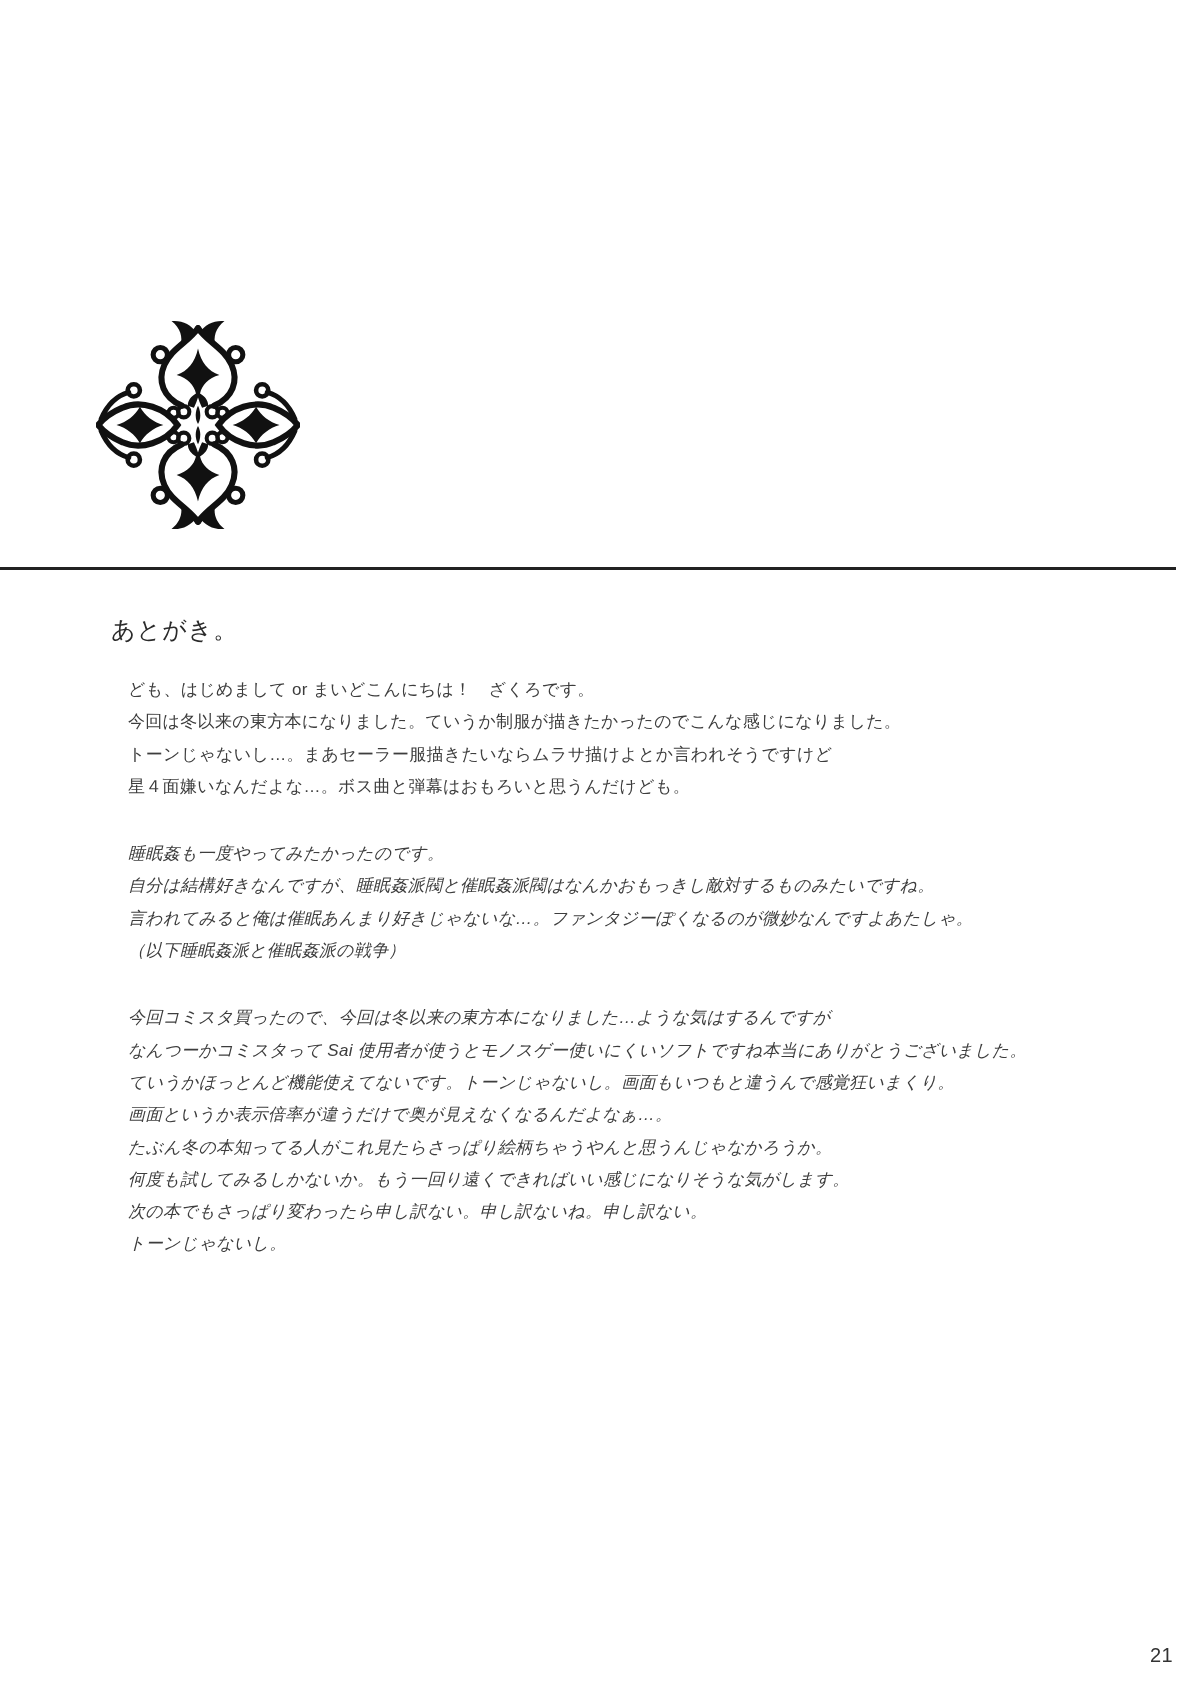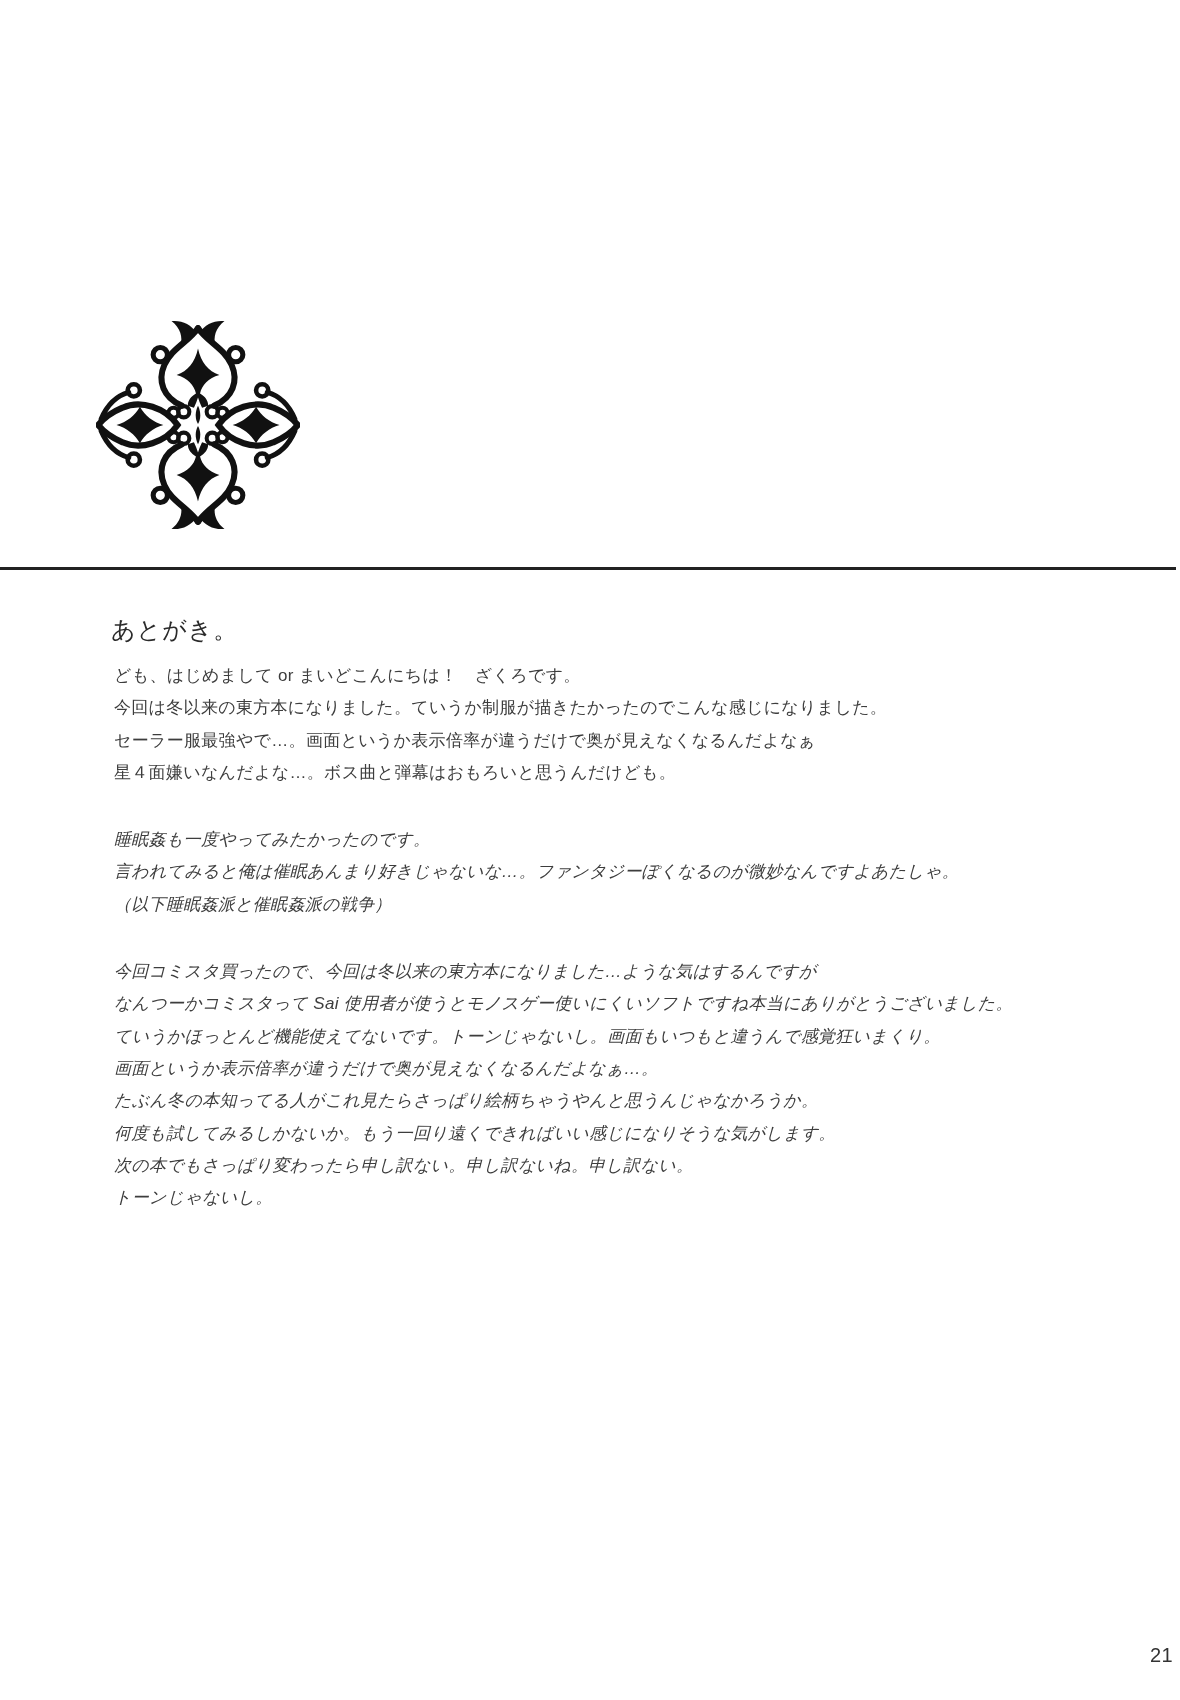--- a/index.html
+++ b/index.html
@@ -45,21 +45,21 @@
   .body-text {
     position: absolute;
     left: 112px;
     top: 658px;
     width: 1010px;
     font-size: 17px;
     line-height: 32.3px;
     letter-spacing: 0.3px;
     color: #3d3d3d;
   }
-  .para { margin: 2px; }
+  .para { margin: 16px; }
   .para + .para { margin-top: 35px; font-style: italic; }
   .line { display: block; white-space: nowrap; }
   .page-number {
     position: absolute;
     left: 1150px;
     top: 1644px;
     font-size: 20px;
     color: #333333;
     letter-spacing: 0.5px;
     text-align: center;
@@ -113,25 +113,26 @@
   </div>
 
   <div class="rule"></div>
 
   <h1 class="heading">あとがき。</h1>
 
   <div class="body-text">
     <p class="para">
       <span class="line">ども、はじめまして or まいどこんにちは！　ざくろです。</span>
       <span class="line">今回は冬以来の東方本になりました。ていうか制服が描きたかったのでこんな感じになりました。</span>
-      <span class="line">セーラー服最強やで…。画面というか表示倍率が違うだけで奥が見えなくなるんだよなぁ</span>
+      <span class="line">トーンじゃないし…。まあセーラー服描きたいならムラサ描けよとか言われそうですけど</span>
       <span class="line">星４面嫌いなんだよな…。ボス曲と弾幕はおもろいと思うんだけども。</span>
     </p>
     <p class="para">
       <span class="line">睡眠姦も一度やってみたかったのです。</span>
+      <span class="line">自分は結構好きなんですが、睡眠姦派閥と催眠姦派閥はなんかおもっきし敵対するものみたいですね。</span>
       <span class="line">言われてみると俺は催眠あんまり好きじゃないな…。ファンタジーぽくなるのが微妙なんですよあたしゃ。</span>
       <span class="line">（以下睡眠姦派と催眠姦派の戦争）</span>
     </p>
     <p class="para">
       <span class="line">今回コミスタ買ったので、今回は冬以来の東方本になりました…ような気はするんですが</span>
       <span class="line">なんつーかコミスタって Sai 使用者が使うとモノスゲー使いにくいソフトですね本当にありがとうございました。</span>
       <span class="line">ていうかほっとんど機能使えてないです。トーンじゃないし。画面もいつもと違うんで感覚狂いまくり。</span>
       <span class="line">画面というか表示倍率が違うだけで奥が見えなくなるんだよなぁ…。</span>
       <span class="line">たぶん冬の本知ってる人がこれ見たらさっぱり絵柄ちゃうやんと思うんじゃなかろうか。</span>
       <span class="line">何度も試してみるしかないか。もう一回り遠くできればいい感じになりそうな気がします。</span>

